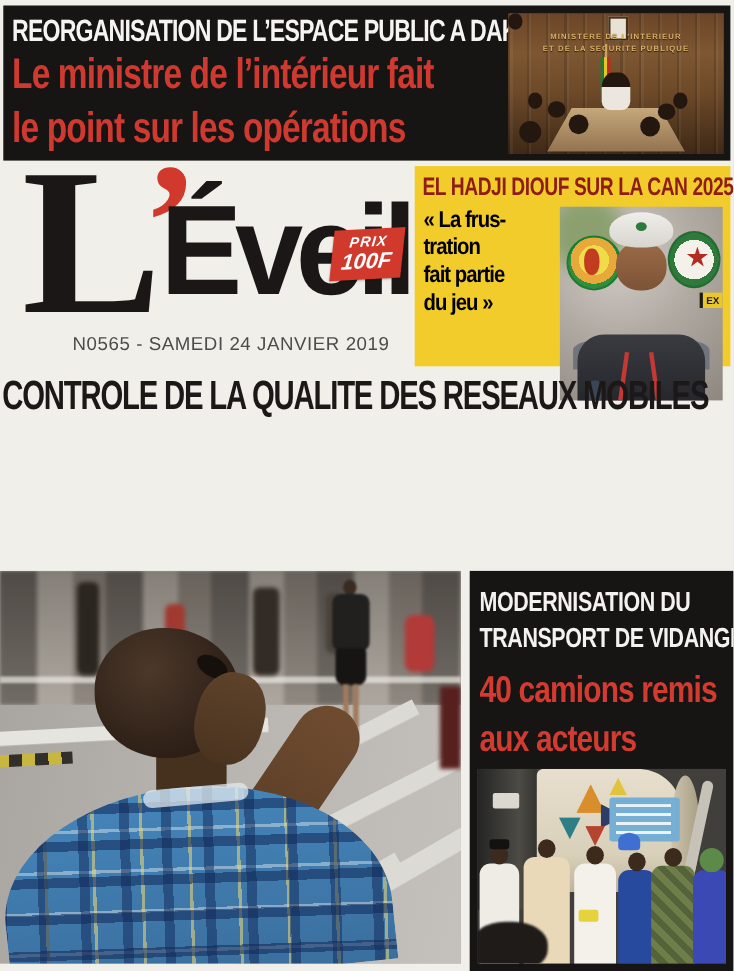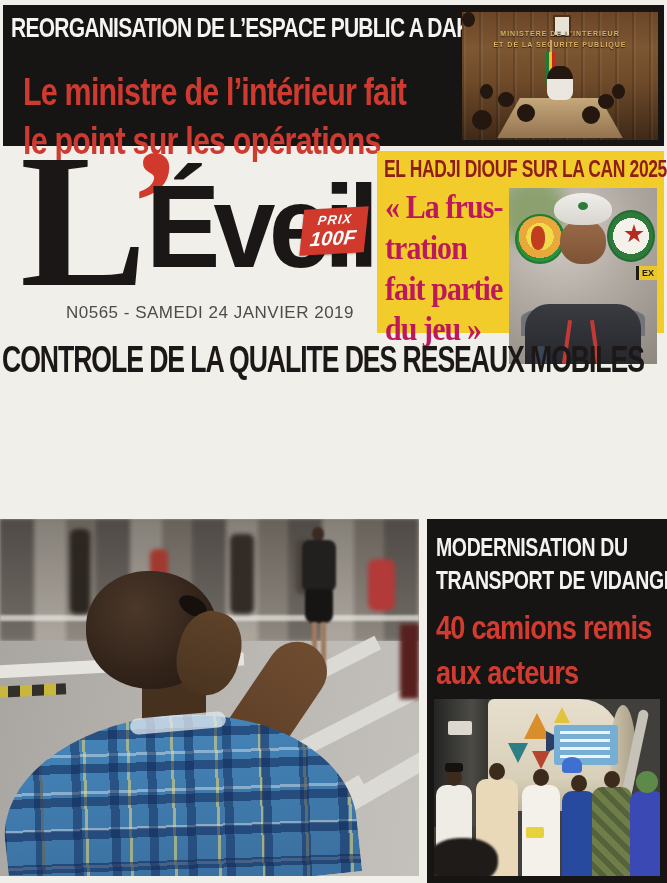--- a/index.html
+++ b/index.html
@@ -4,22 +4,22 @@
 <style>
   html,body{margin:0;padding:0;background:#e9e7e1;}
   .page{position:relative;width:667px;height:883px;background:#f1efe9;overflow:hidden;
         font-family:"Liberation Sans",sans-serif;}
   .cond{transform-origin:left top;display:inline-block;white-space:nowrap;}
 
   
   .top-banner{position:absolute;left:3px;top:5px;width:661px;height:141px;background:#171414;}
   .top-kicker{position:absolute;left:8px;top:7px;color:#f6f4f2;font-weight:bold;font-size:28px;
               letter-spacing:-1px;transform:scaleX(.75);}
-  .top-headline{position:absolute;left:20px;top:38px;color:#cf3a30;font-weight:bold;font-size:39px;
-                line-height:1.26;letter-spacing:-1px;margin-top:24px;}
+  .top-headline{position:absolute;left:8px;top:38px;color:#cf3a30;font-weight:bold;font-size:39px;
+                line-height:1.26;letter-spacing:-1px;}
   .top-headline .cond{transform:scaleX(.78);}
 
   .meeting-photo{position:absolute;right:6px;top:7px;width:196px;height:128px;overflow:hidden;
       background:linear-gradient(180deg,#6b4527 0%,#7d5732 28%,#6e4a29 55%,#3f2917 100%);}
   .wood{position:absolute;inset:0;
       background:repeating-linear-gradient(90deg,rgba(0,0,0,.14) 0 2px,rgba(255,255,255,.05) 2px 4px,transparent 4px 17px);}
   .wall-text{position:absolute;left:0;top:17px;width:100%;text-align:center;color:#d8b268;
       font-size:7px;font-weight:bold;letter-spacing:1px;line-height:1.5;text-shadow:0 1px 1px #2a1a0c;}
   .wall-frame{position:absolute;left:50%;top:3px;width:14px;height:18px;margin-left:-7px;
       background:#e8e2d6;border:2px solid #4a3categories118;border:2px solid #4a3118;}
@@ -52,22 +52,22 @@
       font-style:italic;font-weight:bold;box-shadow:0 1px 2px rgba(0,0,0,.3);}
   .price-label{font-size:13px;letter-spacing:1px;display:block;}
   .price-value{font-size:20px;display:block;margin-top:2px;}
   .issue-line{position:absolute;left:30px;top:303px;width:360px;text-align:center;font-size:17px;
       color:#4d4c4a;letter-spacing:.5px;}
 
   
   .can-box{position:absolute;left:377px;top:151px;width:287px;height:182px;background:#f2cc2a;}
   .can-kicker{position:absolute;left:7px;top:5px;color:#8e1d17;font-weight:bold;font-size:23px;
       letter-spacing:-.5px;transform:scaleX(.76);}
-  .can-quote{position:absolute;left:8px;top:36px;width:128px;color:#be185d;font-weight:bold;
-      font-size:34px;line-height:1.2;letter-spacing:-1px;font-family:Liberation Serif, serif;}
+  .can-quote{position:absolute;left:8px;top:36px;width:128px;color:#000000;font-weight:bold;
+      font-size:21px;line-height:1.2;letter-spacing:-1px;}
   .can-quote div{transform:scaleX(.88);transform-origin:left top;white-space:nowrap;}
   .diouf-photo{position:absolute;left:132px;top:37px;width:148px;height:176px;overflow:hidden;
       background:radial-gradient(circle at 35% 25%,#d3cec8 0%,#b1aaa3 45%,#8e8780 100%);}
   .diouf-bg-green{position:absolute;left:-10px;top:-10px;width:70px;height:70px;border-radius:50%;
       background:#8ba06e;filter:blur(8px);}
   .sene-logo{position:absolute;left:6px;top:26px;width:46px;height:46px;border-radius:50%;
       background:radial-gradient(circle at 50% 45%,#f0dc4a 0 40%,#e8a93a 40% 62%,#2e8f3d 62% 100%);
       border:2px solid #1f7a33;}
   .sene-lion{position:absolute;left:22px;top:38px;width:14px;height:24px;border-radius:45%;
       background:#c23c20;}

